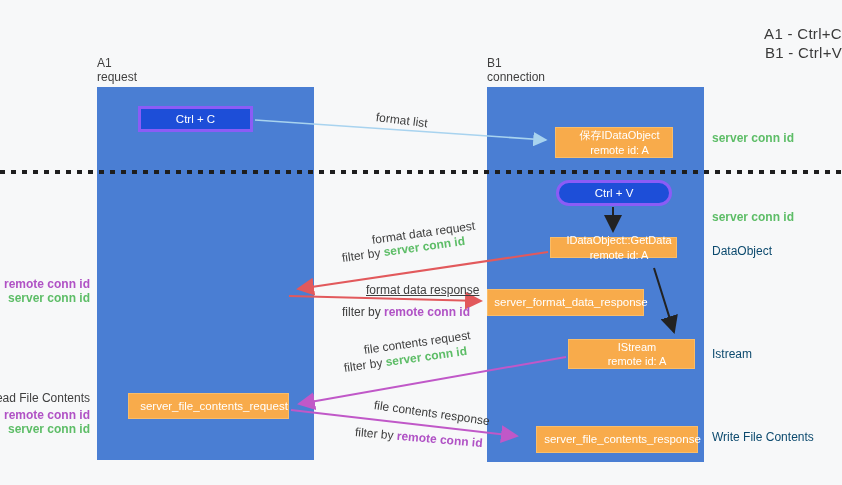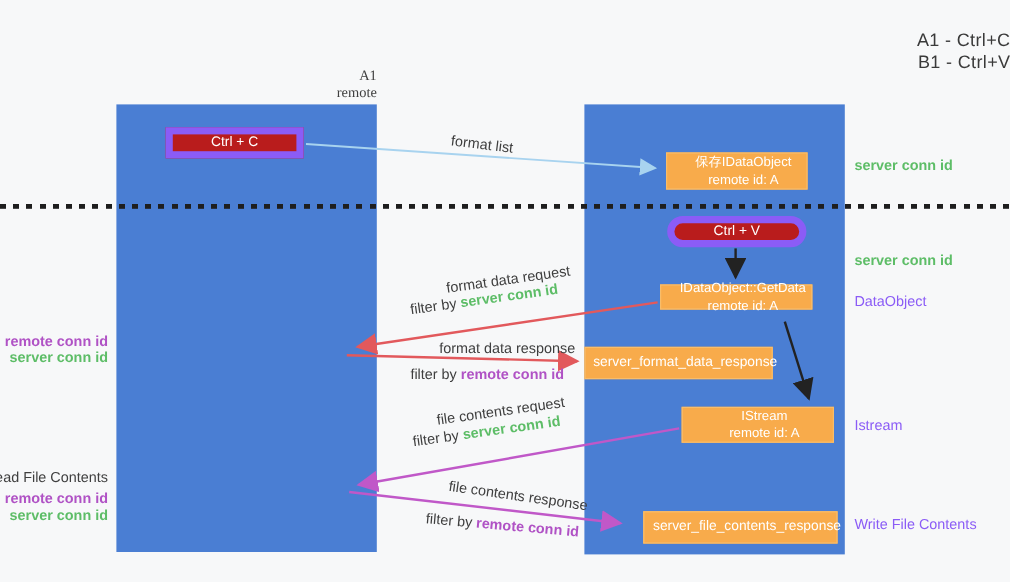--- a/index.html
+++ b/index.html
@@ -5,61 +5,65 @@
   html,body{margin:0;padding:0;background:#eee;}
   .stage{
     position:relative;width:842px;height:485px;background:#f7f8f9;
     font-family:"Liberation Sans",sans-serif;overflow:hidden;margin:0 auto;
   }
   .title{
     position:absolute;left:0;right:0;top:24px;text-align:right;
     font-size:15px;color:#3a3a3a;line-height:19px;letter-spacing:.3px;
   }
   .col-header{
-    position:absolute;top:56px;width:217px;text-align:right;
-    font-size:12px;color:#3f3f3f;line-height:14px;font-family:Liberation Serif, serif;
+    position:absolute;top:56px;width:217px;text-align:left;
+    font-size:12px;color:#3f3f3f;line-height:14px;
   }
   .lifeline{position:absolute;top:87px;width:217px;background:#4a7ed3;}
   .lifeline.left{left:97px;height:373px;}
   .lifeline.right{left:487px;height:375px;}
   .dotted{
     position:absolute;left:0;top:170px;width:842px;height:4px;
     background:repeating-linear-gradient(90deg,#1e1e1e 0 5px,transparent 5px 11px);
     z-index:3;
   }
   svg.arrows{position:absolute;left:0;top:0;z-index:4;pointer-events:none;}
   .box{
     position:absolute;display:flex;flex-direction:column;align-items:center;
     justify-content:center;color:#fff;font-size:11.5px;text-align:center;
     line-height:1.3;z-index:5;box-sizing:border-box;
   }
-  .box.green{background:#b91c1c;border:6px solid #8b5cf6;}
+  .box.green{background:#1d4ed8;border:3px solid #8b5cf6;}
   .box.orange{background:#f8ab4b;border:1px solid #f9bd69;padding-left:11px;}
   .flab{
     position:absolute;font-size:12px;color:#3e3e3e;white-space:nowrap;
     transform-origin:left center;z-index:6;
   }
-  .rlab{position:absolute;left:712px;font-size:12px;color:#8b5cf6;white-space:nowrap;z-index:6;}
+  .rlab{position:absolute;left:712px;font-size:12px;color:#0c4a6e;white-space:nowrap;z-index:6;}
   .llab{position:absolute;right:752px;font-size:12px;color:#3f3f3f;text-align:right;white-space:nowrap;z-index:6;line-height:14px;}
   .green-t{color:#5dbd67;font-weight:700;}
   .purple-t{color:#b052c5;font-weight:700;}
 </style>
 </head>
 <body>
 
 <div class="stage">
 
   <div class="title">
     <div>A1 - Ctrl+C</div>
     <div>B1 - Ctrl+V</div>
   </div>
 
   <div class="col-header" style="left:97px">
     <div>A1</div>
-    <div>remote</div>
+    <div>request</div>
+  </div>
+  <div class="col-header" style="left:487px">
+    <div>B1</div>
+    <div>connection</div>
   </div>
 
   <div class="lifeline left"></div>
   <div class="lifeline right"></div>
 
   <div class="dotted"></div>
 
   <svg class="arrows" width="842" height="485" viewBox="0 0 842 485">
     <defs>
       <marker id="m-blue" markerWidth="9" markerHeight="9" refX="8" refY="4.5" orient="auto">
@@ -105,33 +109,36 @@
 
   <div class="box orange" style="left:487px;top:289px;width:157px;height:27px;align-items:center;">
     <span>server_format_data_response</span>
   </div>
 
   <div class="box orange" style="left:568px;top:339px;width:127px;height:30px;font-size:11px;">
     <span>IStream</span>
     <span>remote id: A</span>
   </div>
 
+  <div class="box orange" style="left:128px;top:393px;width:161px;height:26px;">
+    <span>server_file_contents_request</span>
+  </div>
 
   <div class="box orange" style="left:536px;top:426px;width:162px;height:27px;">
     <span>server_file_contents_response</span>
   </div>
 
   <div class="flab" style="left:376px;top:110px;transform:rotate(7deg);">format list</div>
 
   <div class="flab" style="left:372px;top:233px;transform:rotate(-8deg);">format data request</div>
   <div class="flab" style="left:342px;top:251px;transform:rotate(-8deg);">
     <span>filter by </span><span class="green-t">server conn id</span>
   </div>
 
-  <div class="flab" style="left:366px;top:283px;">format data response</div>
+  <div class="flab" style="left:366px;top:283px;text-decoration:underline;">format data response</div>
   <div class="flab" style="left:342px;top:305px;">
     <span>filter by </span><span class="purple-t">remote conn id</span>
   </div>
 
   <div class="flab" style="left:364px;top:343px;transform:rotate(-8deg);">file contents request</div>
   <div class="flab" style="left:344px;top:361px;transform:rotate(-8deg);">
     <span>filter by </span><span class="green-t">server conn id</span>
   </div>
 
   <div class="flab" style="left:374px;top:398px;transform:rotate(8deg);">file contents response</div>

